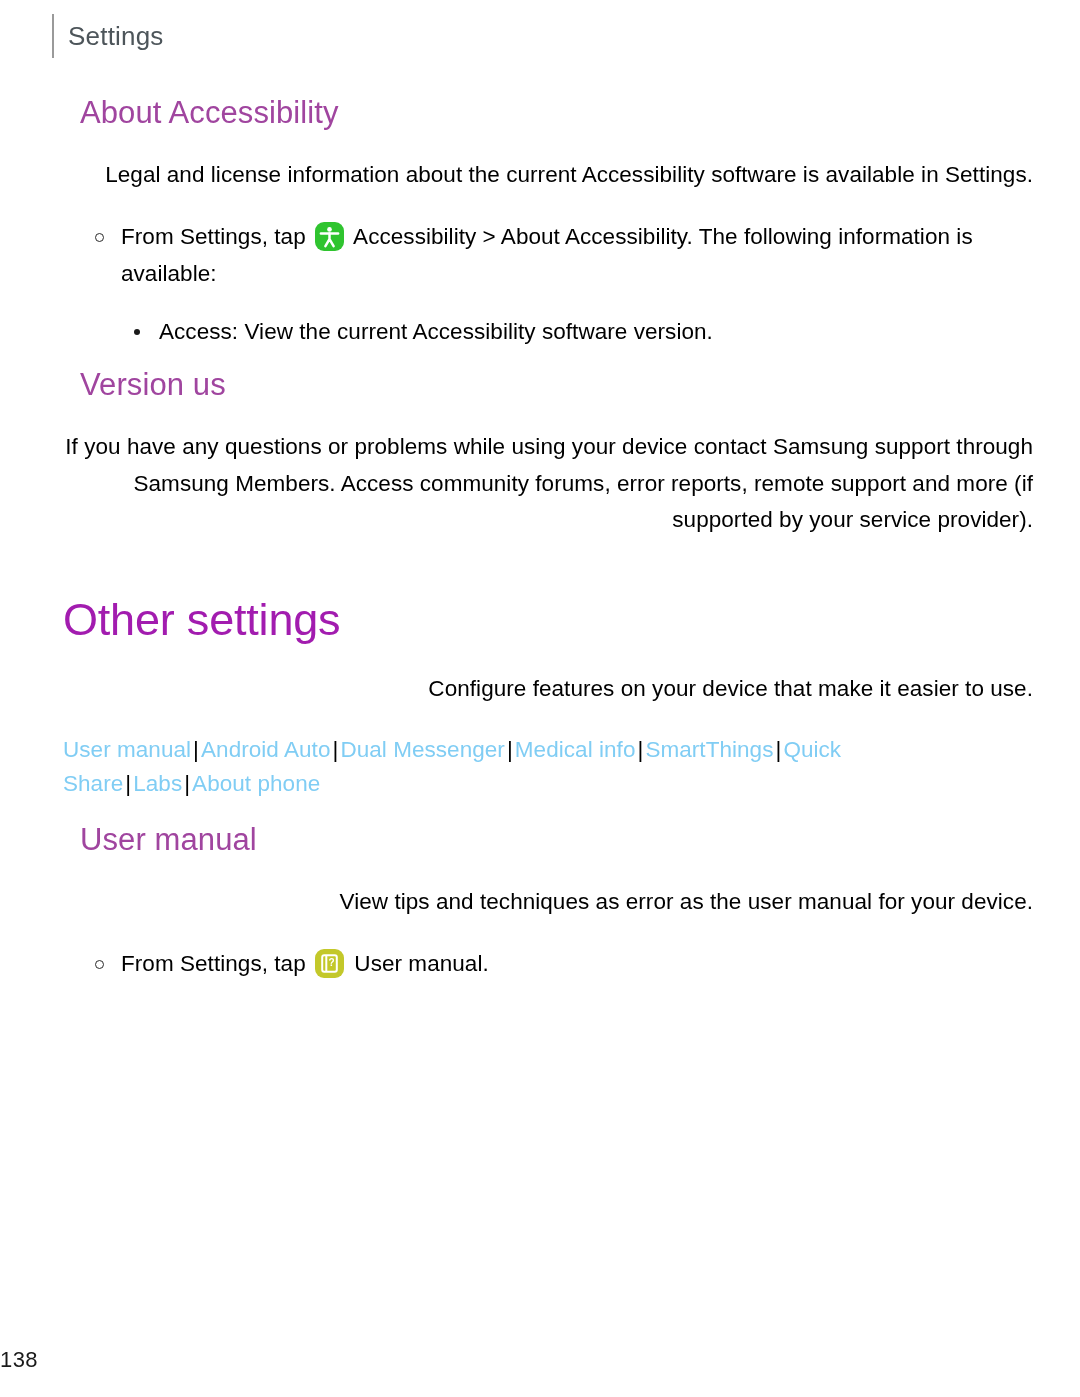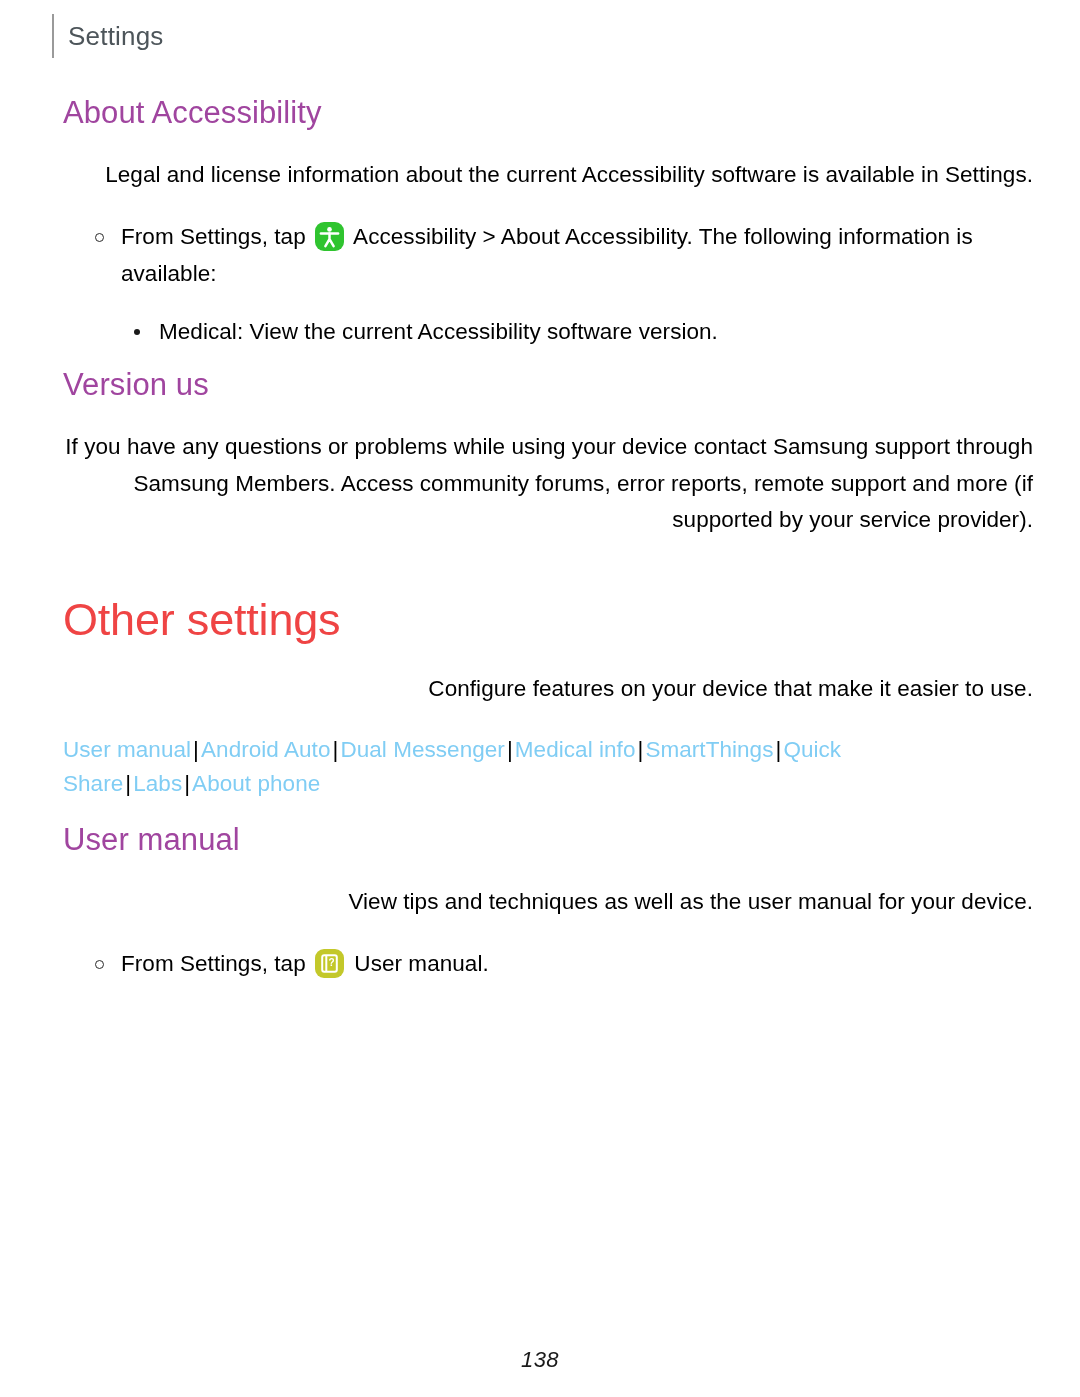--- a/index.html
+++ b/index.html
@@ -51,30 +51,30 @@
     position: absolute;
     left: 63px;
     top: 96px;
     width: 970px;
   }
 
   h2.sub-head {
     font-size: 31px;
     font-weight: 400;
     color: #a0459f;
-    margin: 0 0 26px 0;
+    margin: 0 0 26px 17px;
     line-height: 1.12;
     letter-spacing: 0.1px;
   }
   h2.sub-head.tight-top { margin-top: 0; }
 
   h1.main-head {
     font-size: 45px;
     font-weight: 400;
-    color: #ef4444;
+    color: #a21caf;
     margin: 0 0 26px 0;
     line-height: 1.12;
     letter-spacing: -0.2px;
   }
 
   p.body {
     font-size: 22.5px;
     font-weight: 400;
     line-height: 1.62;
     margin: 0 0 26px 0;
@@ -164,25 +164,24 @@
     font-weight: 400;
     padding: 0 2px;
   }
 
   
   .page-number {
     position: absolute;
     left: 0;
     right: 0;
     top: 1347px;
-    text-align: center;
+    text-align: left;
     font-size: 22px;
     color: #1a1a1a;
     letter-spacing: 0.4px;
-    font-style: italic;
   }
 
   .spacer-lg { height: 30px; }
 </style>
 </head>
 <body>
 
 <div class="page">
 
   <div class="runhead">
@@ -207,40 +206,40 @@
             <path d="M14.5 11.4 L14.5 17.2 M14.5 17.2 L10.4 24.2 M14.5 17.2 L18.6 24.2" stroke="#ffffff" stroke-width="2.5" stroke-linecap="round" fill="none"></path>
           </svg>
         </span>
         <b>Accessibility &gt; About Accessibility.</b>
         <span>The following information is available:</span>
       </li>
     </ul>
 
     <ul class="dot-list">
       <li>
-        <b>Medical</b><span>: View the current Accessibility software version.</span>
+        <b>Access</b><span>: View the current Accessibility software version.</span>
       </li>
     </ul>
 
     <h2 class="sub-head">Version us</h2>
 
     <p class="body">If you have any questions or problems while using your device contact Samsung support through Samsung Members. Access community forums, error reports, remote support and more (if supported by your service provider).</p>
 
 
     <div class="spacer-lg"></div>
 
     <h1 class="main-head">Other settings</h1>
 
     <p class="body">Configure features on your device that make it easier to use.</p>
 
     <div class="link-row"><a href="#">User manual</a><span class="sep">|</span><a href="#">Android Auto</a><span class="sep">|</span><a href="#">Dual Messenger</a><span class="sep">|</span><a href="#">Medical info</a><span class="sep">|</span><a href="#">SmartThings</a><span class="sep">|</span><a href="#">Quick Share</a><span class="sep">|</span><a href="#">Labs</a><span class="sep">|</span><a href="#">About phone</a></div>
 
     <h2 class="sub-head">User manual</h2>
 
-    <p class="body">View tips and techniques as well as the user manual for your device.</p>
+    <p class="body">View tips and techniques as error as the user manual for your device.</p>
 
     <ul class="step-list">
       <li>
         <span>From Settings, tap</span>
         <span class="inline-icon">
           <svg viewBox="0 0 29 29" xmlns="http://www.w3.org/2000/svg">
             <rect x="0" y="0" width="29" height="29" rx="9" ry="9" fill="#c3c82a"></rect>
             <rect x="7.2" y="6.2" width="14.6" height="16.6" rx="2" ry="2" fill="none" stroke="#ffffff" stroke-width="2"></rect>
             <path d="M11.3 6.2 L11.3 22.8" stroke="#ffffff" stroke-width="2"></path>
             <text x="16.6" y="17.3" font-family="'Liberation Sans', sans-serif" font-size="10" font-weight="bold" fill="#ffffff" text-anchor="middle">?</text>

